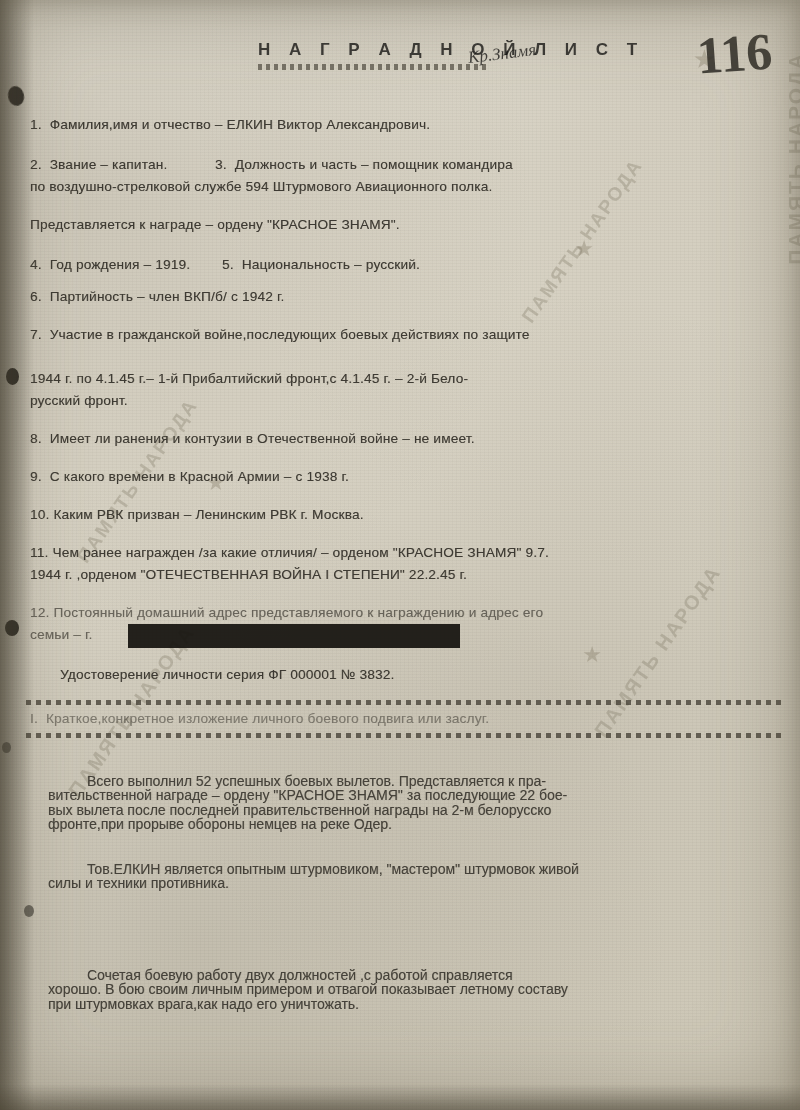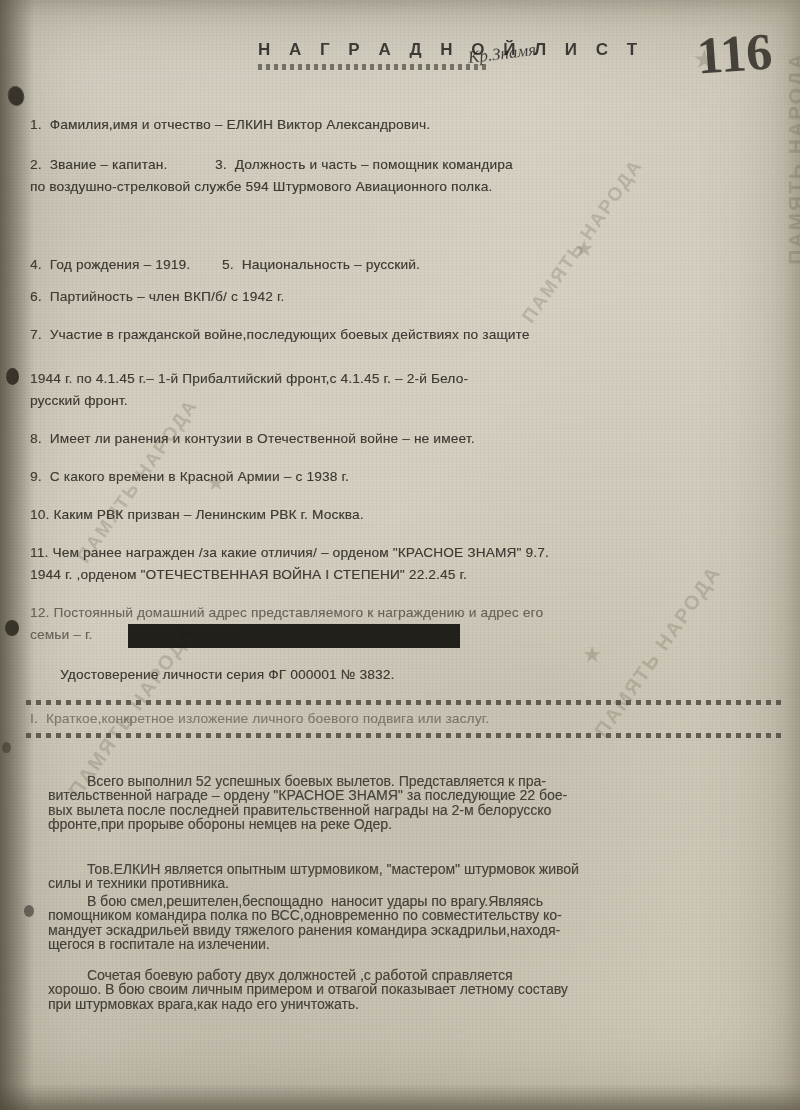--- a/index.html
+++ b/index.html
@@ -162,44 +162,41 @@
 
   <div class="title">Н А Г Р А Д Н О Й   Л И С Т</div>
   <div class="title-under"></div>
   <div class="handnote">Кр.Знамя</div>
   <div class="pagenum">116</div>
 
   <div class="doc" id="doc-lines">
       <div class="ln" style="left: 30px; top: 118px;">1.  Фамилия,имя и отчество – ЕЛКИН Виктор Александрович.</div>
       <div class="ln" style="left: 30px; top: 158px;">2.  Звание – капитан.            3.  Должность и часть – помощник командира</div>
       <div class="ln" style="left: 30px; top: 180px;">по воздушно-стрелковой службе 594 Штурмового Авиационного полка.</div>
+      <div class="ln" style="left: 30px; top: 218px;">Представляется к награде – ордену "КРАСНОЕ ЗНАМЯ".</div>
       <div class="ln" style="left: 30px; top: 258px;">4.  Год рождения – 1919.        5.  Национальность – русский.</div>
       <div class="ln" style="left: 30px; top: 290px;">6.  Партийность – член ВКП/б/ с 1942 г.</div>
       <div class="ln" style="left: 30px; top: 328px;">7.  Участие в гражданской войне,последующих боевых действиях по защите</div>
       <div class="ln" style="left: 30px; top: 372px;">1944 г. по 4.1.45 г.– 1-й Прибалтийский фронт,с 4.1.45 г. – 2-й Бело-</div>
       <div class="ln" style="left: 30px; top: 394px;">русский фронт.</div>
       <div class="ln" style="left: 30px; top: 432px;">8.  Имеет ли ранения и контузии в Отечественной войне – не имеет.</div>
       <div class="ln" style="left: 30px; top: 470px;">9.  С какого времени в Красной Армии – с 1938 г.</div>
       <div class="ln" style="left: 30px; top: 508px;">10. Каким РВК призван – Ленинским РВК г. Москва.</div>
       <div class="ln" style="left: 30px; top: 546px;">11. Чем ранее награжден /за какие отличия/ – орденом "КРАСНОЕ ЗНАМЯ" 9.7.</div>
       <div class="ln" style="left: 30px; top: 568px;">1944 г. ,орденом "ОТЕЧЕСТВЕННАЯ ВОЙНА I СТЕПЕНИ" 22.2.45 г.</div>
       <div class="ln faded" style="left: 30px; top: 606px;">12. Постоянный домашний адрес представляемого к награждению и адрес его</div>
       <div class="ln faded" style="left: 30px; top: 628px;">семьи – г.</div>
       <div class="ln" style="left: 60px; top: 668px;">Удостоверение личности серия ФГ 000001 № 3832.</div>
       <div class="ln vfaded" style="left: 30px; top: 712px;">I.  Краткое,конкретное изложение личного боевого подвига или заслуг.</div>
       <div class="body-p faded" style="left: 48px; top: 774px;">          Всего выполнил 52 успешных боевых вылетов. Представляется к пра-
 вительственной награде – ордену "КРАСНОЕ ЗНАМЯ" за последующие 22 бое-
 вых вылета после последней правительственной награды на 2-м белорусско
 фронте,при прорыве обороны немцев на реке Одер.</div>
       <div class="body-p" style="left: 48px; top: 862px;">          Тов.ЕЛКИН является опытным штурмовиком, "мастером" штурмовок живой
 силы и техники противника.</div>
-      <div class="body-p faded" style="left: 48px; top: 894px;">          В бою смел,решителен,беспощадно  наносит удары по врагу.Являясь
-помощником командира полка по ВСС,одновременно по совместительству ко-
-мандует эскадрильей ввиду тяжелого ранения командира эскадрильи,находя-
-щегося в госпитале на излечении.</div>
       <div class="body-p" style="left: 48px; top: 968px;">          Сочетая боевую работу двух должностей ,с работой справляется
 хорошо. В бою своим личным примером и отвагой показывает летному составу
 при штурмовках врага,как надо его уничтожать.</div>
     </div>
 
   <div class="redaction"></div>
 
   <div class="divider d1"></div>
   <div class="divider d2"></div>
 

